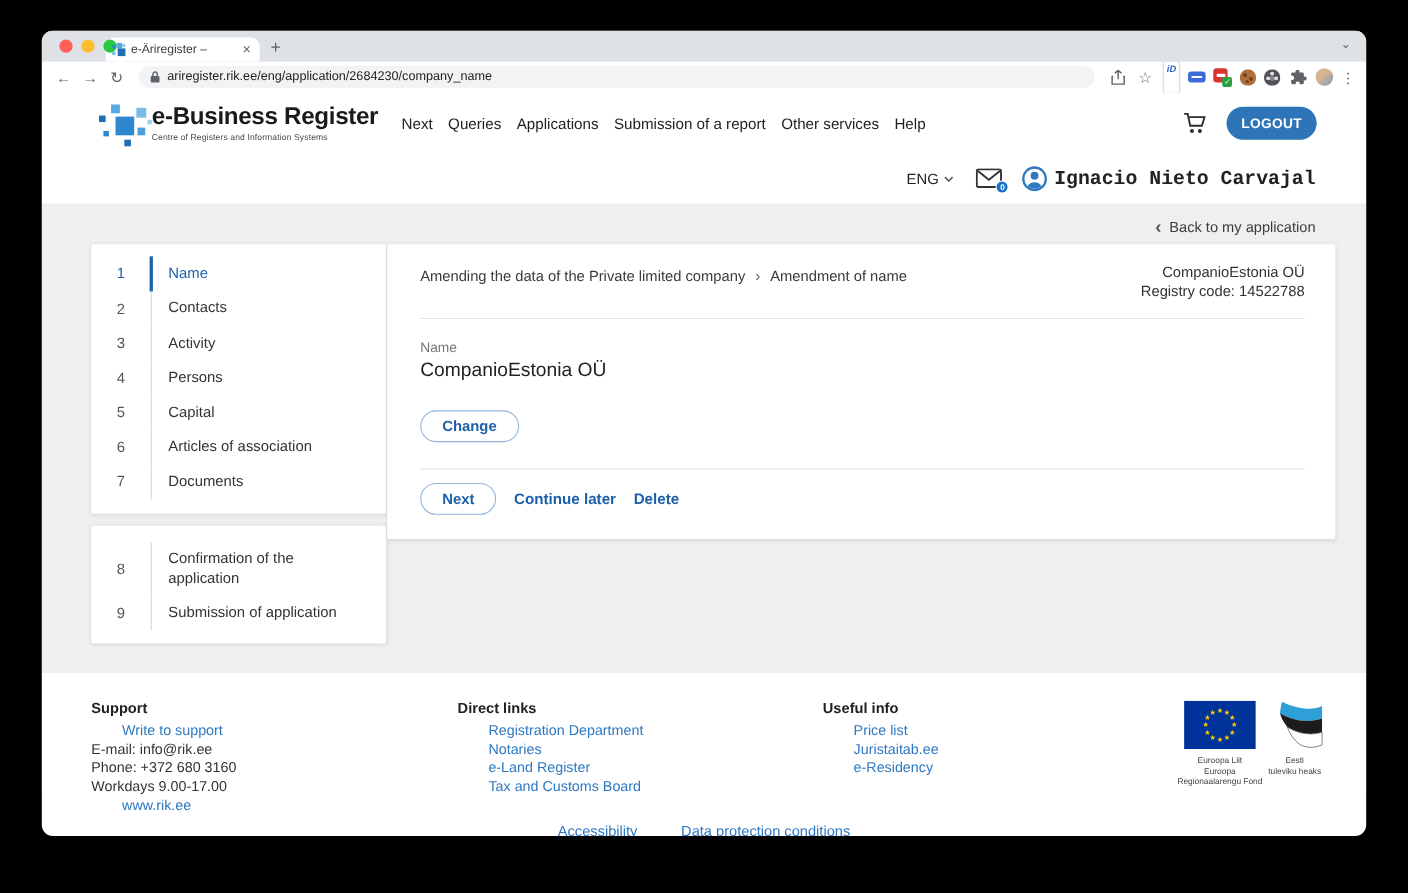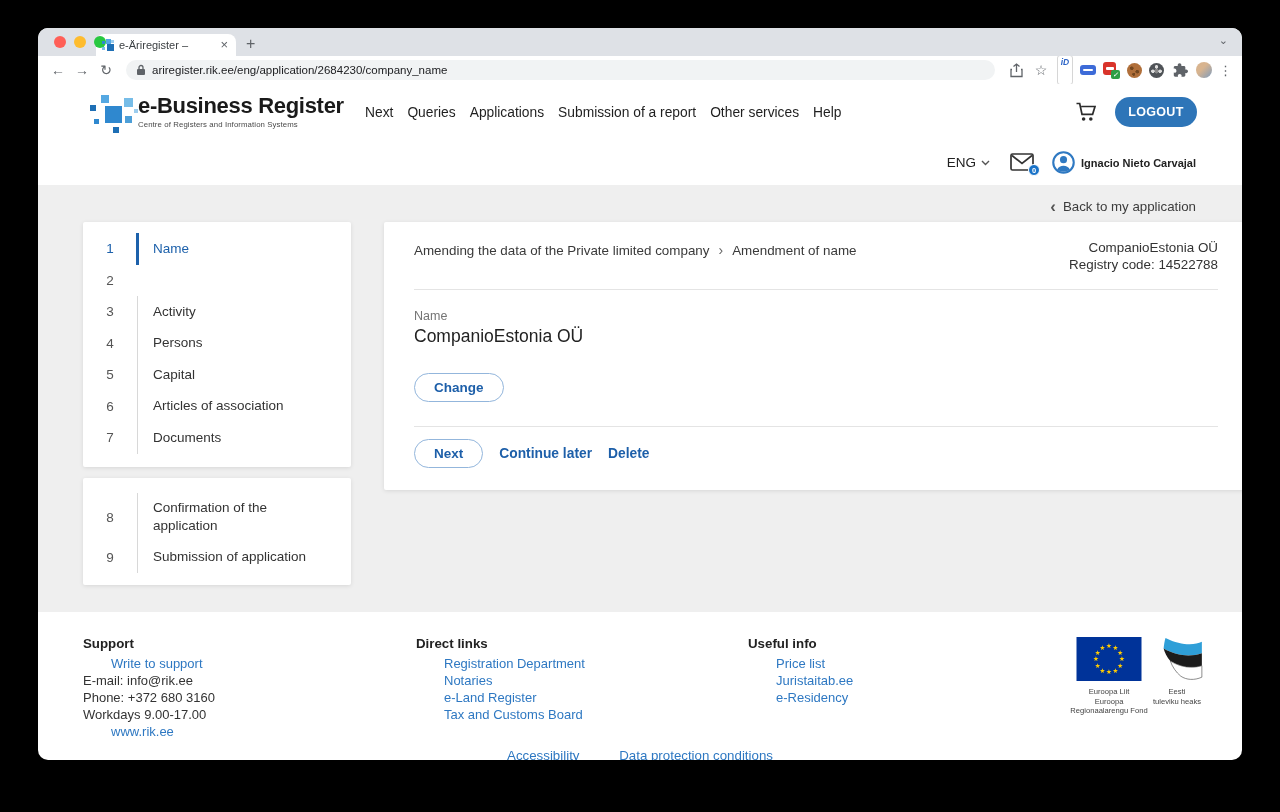--- a/index.html
+++ b/index.html
@@ -62,38 +62,38 @@
   .logout-btn { position:absolute; left:1077px; top:13px; width:82px; height:30px; border:none; border-radius:15px;
                 background:#2e75b8; color:#fff; font-size:12.5px; font-weight:bold; font-family:inherit; letter-spacing:.3px; }
 
   
   .userbar { height:45px; background:#fff; display:flex; align-items:center; justify-content:flex-end; padding-right:46px; }
   .lang { display:flex; align-items:center; gap:5px; font-size:13.5px; color:#222; margin-right:20px; }
   .mailwrap { position:relative; width:26px; height:20px; margin-right:16px; }
   .mail-badge { position:absolute; right:-4px; bottom:-3px; width:12px; height:12px; background:#1a73c8; border:1.5px solid #fff;
                 border-radius:50%; color:#fff; font-size:7.5px; font-weight:bold; text-align:center; line-height:12px; }
   .user { display:flex; align-items:center; gap:6px; }
-  .user-name { font-size:11px; font-weight:bold; color:#222; }
+  .user-name { font-size:18px; font-weight:bold; color:#222;font-family:Liberation Mono, monospace; }
 
   
   .main-area { height:427px; background:#efefef; position:relative; }
   .back-link { position:absolute; top:14px; right:46px; font-size:13.3px; color:#3c3c3c; display:flex; align-items:center; gap:7px; cursor:pointer; }
   .back-link .chev { color:#555; font-size:17px; font-weight:bold; line-height:13px; }
 
   .card { position:absolute; background:#fff; border-radius:2px; box-shadow:0 1px 4px rgba(0,0,0,.10); }
   .steps-card1 { left:45px; top:37px; width:268px; height:245px; padding:11px 0; }
   .steps-card2 { left:45px; top:293px; width:268px; height:107px; padding:15px 0; }
   .step { display:flex; min-height:31.5px; align-items:center; cursor:pointer; }
   .step-num { width:54px; text-align:center; font-size:13.5px; color:#555; flex:none; }
   .step-body { flex:1; align-self:stretch; border-left:1px solid #d8d8d8; padding:6px 14px 6px 15px;
                display:flex; align-items:center; font-size:13.5px; color:#333; line-height:1.35; }
   .step.active .step-num { color:#1d61ab; }
   .step.active .step-body { border-left:3px solid #1d61ab; margin-left:-1px; padding-left:14px; color:#1d61ab; }
 
-  .main-card { left:346px; top:37px; width:862px; height:268px; padding:17px 28px 0 30px; }
+  .main-card { left:314px; top:37px; width:862px; height:268px; padding:17px 28px 0 30px; }
   .crumb-row { display:flex; justify-content:space-between; align-items:flex-start; padding-bottom:16px; border-bottom:1px solid #e4e4e4; }
   .crumbs { font-size:13.4px; color:#3a3a3a; display:flex; align-items:center; gap:9px; padding-top:3px; }
   .crumb-sep { color:#666; font-size:14px; }
   .reg-block { text-align:right; font-size:13.4px; color:#333; line-height:17px; }
   .field-label { margin-top:19px; font-size:12.5px; color:#757575; }
   .field-value { margin-top:3px; font-size:17.5px; color:#222; }
   .pill-btn { display:inline-block; border:1px solid #93b6dc; background:#fff; color:#1d5fa9; font-weight:600;
               font-size:13.5px; font-family:inherit; border-radius:15px; padding:6px 19px; cursor:pointer; }
   .change-row { margin-top:26px; padding-bottom:24px; border-bottom:1px solid #e4e4e4; }
   .actions-row { margin-top:12px; display:flex; align-items:center; gap:16px; }
@@ -238,20 +238,21 @@
       <span>Back to my application</span>
     </span>
 
     <div class="card steps-card1">
       <div class="step active">
         <span class="step-num">1</span>
         <span class="step-body">Name</span>
       </div>
       <div class="step">
         <span class="step-num">2</span>
+        <span class="step-body">Contacts</span>
       </div>
       <div class="step">
         <span class="step-num">3</span>
         <span class="step-body">Activity</span>
       </div>
       <div class="step">
         <span class="step-num">4</span>
         <span class="step-body">Persons</span>
       </div>
       <div class="step">

